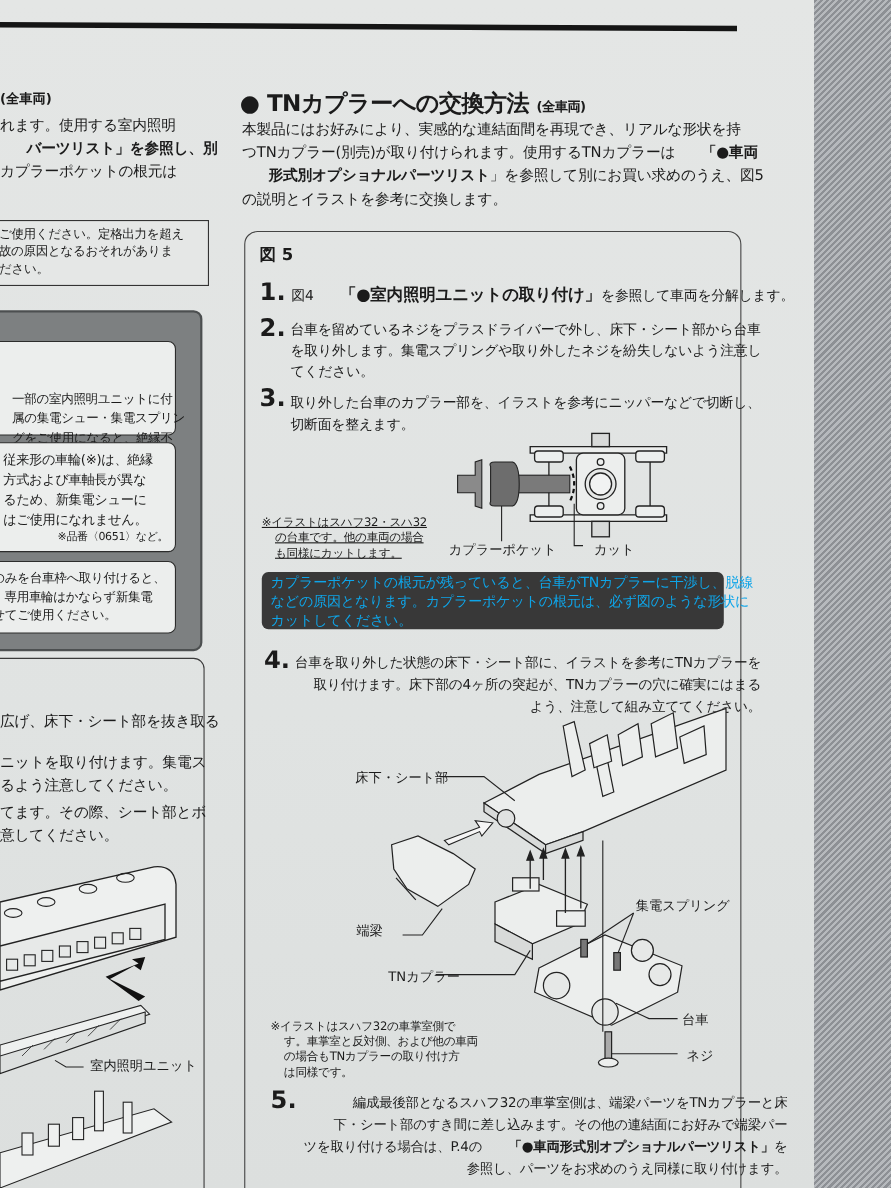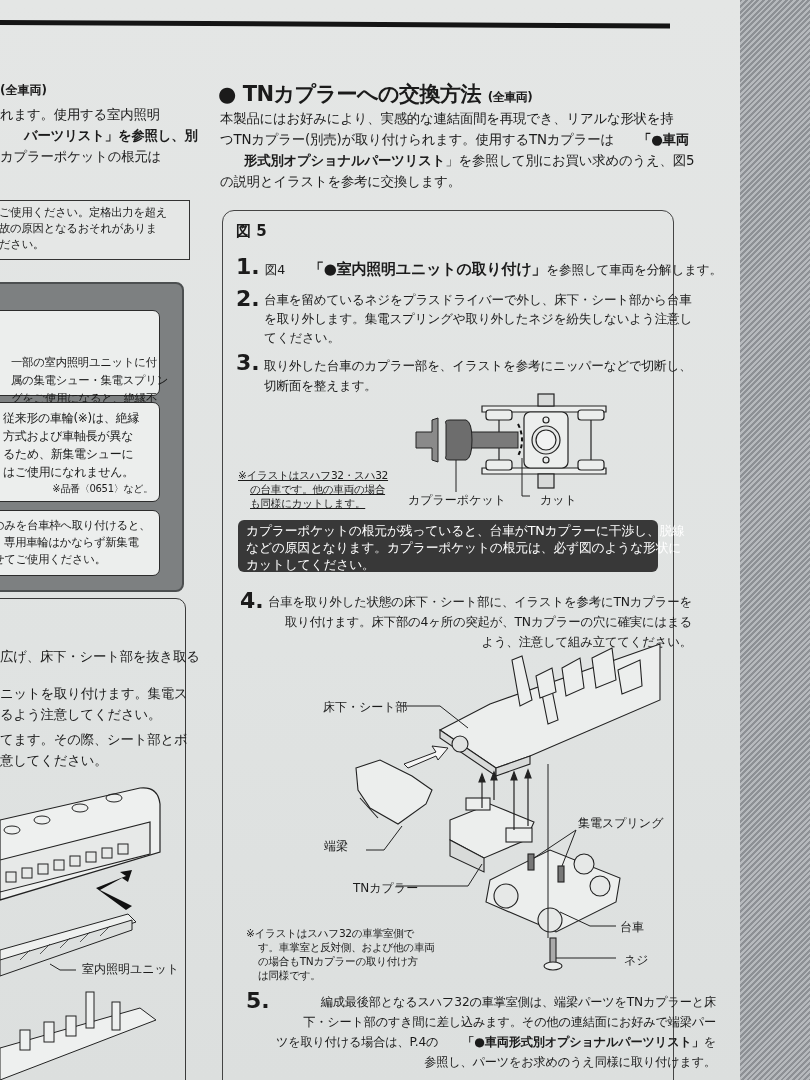--- a/index.html
+++ b/index.html
@@ -55,21 +55,21 @@
   .fig-box {
     left:222px; top:210px; width:450px; height:900px; border:1.5px solid #444;
     border-radius:12px;
   }
   .fig-label { left:236px; top:222px; font-size:15px; font-weight:bold; }
   .step-num { font-size:22px; font-weight:900; font-family:"DejaVu Sans", sans-serif; }
   .note-dark {
     left:238px; top:520px; width:420px; height:52px; background:#383838; color:#f2f2f2;
     border-radius:6px; padding:2px 8px; box-sizing:border-box;
   }
-  .note-dark .txt { color:#ffffff; font-size:12.8px; line-height:17px; }
+  .note-dark .txt { color:#0ea5e9; font-size:12.8px; line-height:17px; }
   .label-ill { font-size:12px; white-space:nowrap; }
 </style>
 </head>
 <body>
 
 <div class="sheet"></div>
 <div class="backdrop"></div>
 <div class="top-rule"></div>
 
 <div class="abs left-heading">(全車両)</div>

